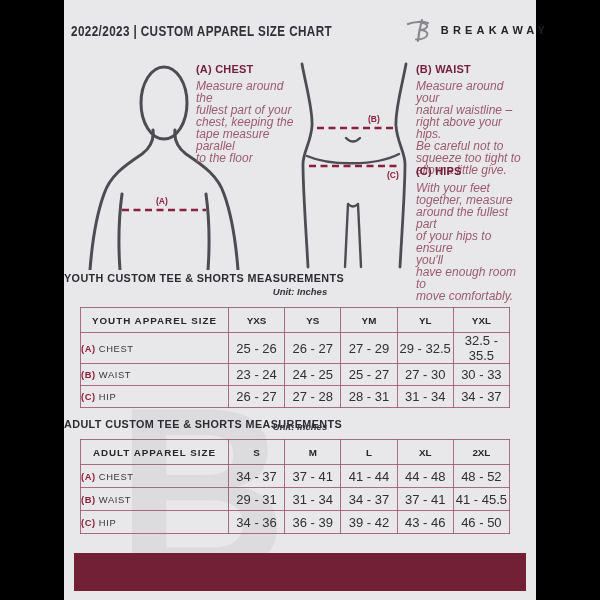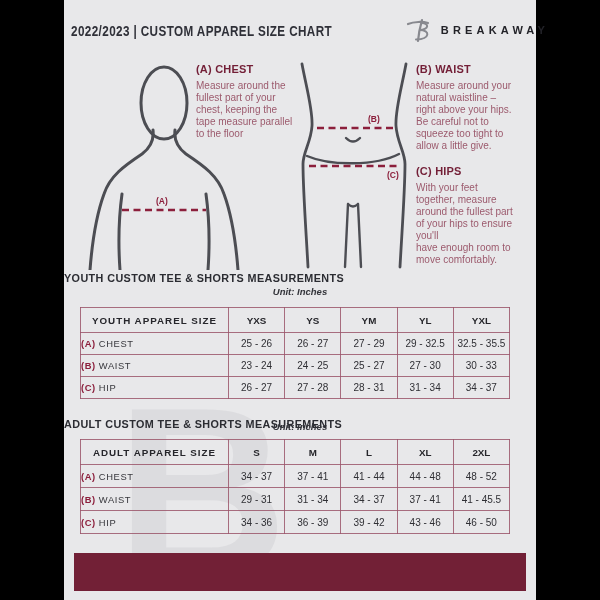--- a/index.html
+++ b/index.html
@@ -18,40 +18,40 @@
              transform:scaleX(.78);transform-origin:left center;white-space:nowrap;}
   .brand{margin-left:auto;display:flex;align-items:center;gap:9px;}
   .brand-name{font-size:11px;font-weight:700;color:#222228;letter-spacing:4.2px;}
 
   
   .figs{position:absolute;left:0;top:55px;width:472px;height:215px;}
   .fig{position:absolute;}
   .fig svg{display:block;}
   .instr{position:absolute;}
   .instr h3{margin:0 0 5px 0;font-size:11px;font-weight:700;color:#731f37;letter-spacing:.2px;}
-  .instr p{margin:0;font-size:10px;line-height:12px;font-weight:500;
+  .instr p{margin:0;font-size:12px;line-height:12px;font-style:italic;font-weight:500;
            color:#9c5a6d;white-space:pre-line;}
   .marker{font-weight:700;fill:#8c1f3c;font-size:8.5px;font-family:"Liberation Sans",sans-serif;}
 
   
   .sec-title{position:absolute;left:0;width:472px;text-align:left;font-size:10.8px;
              font-weight:700;color:#2b2c32;letter-spacing:.4px;}
   .sec-unit{position:absolute;left:0;width:472px;text-align:center;font-size:9.5px;
             font-style:italic;font-weight:600;color:#33343a;}
 
   
   table.size{position:absolute;left:16px;border-collapse:collapse;table-layout:fixed;
              width:430px;}
   table.size td,table.size th{border:1.5px solid rgba(155,86,107,.85);padding:0;}
   table.size th{font-weight:700;font-size:9.8px;color:#26262b;text-align:center;}
   th.lbl-head{font-weight:400;font-size:8.8px;color:#3a3a40;letter-spacing:1px;
               text-align:left;padding-left:13px;}
   td.lbl{font-size:9.4px;color:#37373c;letter-spacing:.6px;text-align:left;padding-left:13px;}
   td.lbl .pfx{font-weight:700;color:#8c1f3c;margin-right:3px;}
-  td.val{font-size:10px;color:#2f2f34;text-align:center;}
+  td.val{font-size:13px;color:#2f2f34;text-align:center;}
   #youth-table tr.hrow{height:25px;} #youth-table tr.drow{height:22px;}
   #adult-table tr.hrow{height:25px;} #adult-table tr.drow{height:23px;}
 
   
   .footer-bar{position:absolute;left:10px;top:553px;width:452px;height:38px;background:#722036;}
 </style>
 </head>
 <body>
 
 <div class="stage">

